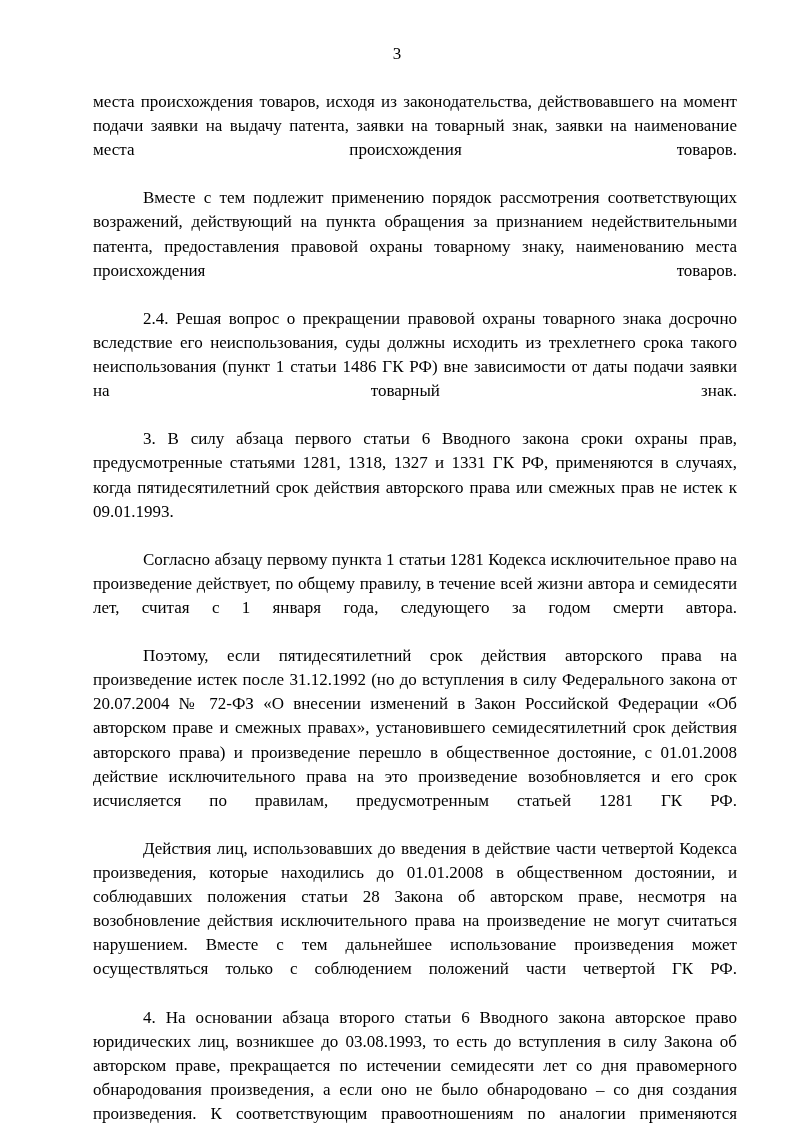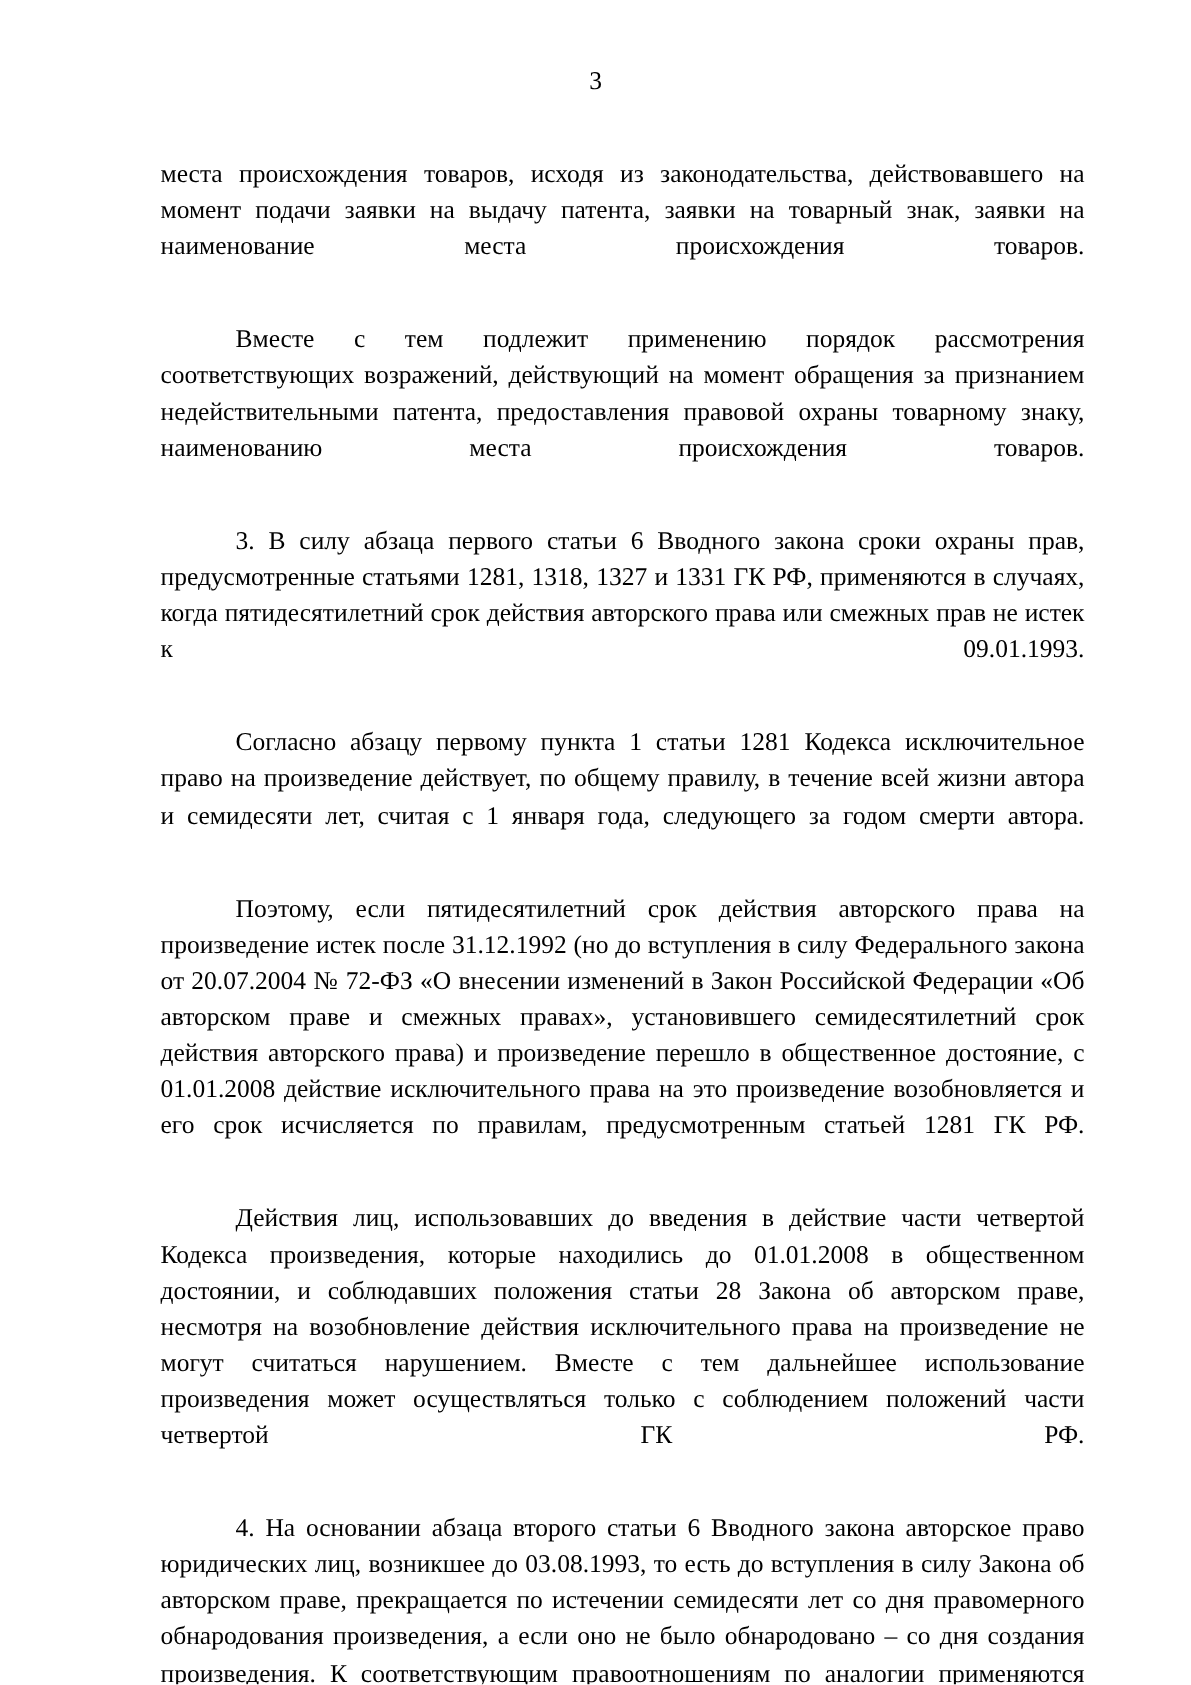--- a/index.html
+++ b/index.html
@@ -39,21 +39,21 @@
     font-size: 17px;
     line-height: 24.1px;
     text-align: justify;
     text-justify: inter-word;
     color: #000000;
     hyphens: none;
     word-spacing: 0.1px;
   }
 
   .para {
-    margin: 14px;
+    margin: 0;
     padding: 0;
     text-indent: 50px;
     text-align: justify;
   }
 
   .para.no-indent {
     text-indent: 0;
   }
 
   
@@ -65,21 +65,22 @@
 </style>
 </head>
 <body>
 
 <div class="page">
 
   <div class="page-number">3</div>
 
   <div class="body-text">
     <p class="para no-indent">места происхождения товаров, исходя из законодательства, действовавшего на момент подачи заявки на выдачу патента, заявки на товарный знак, заявки на наименование места происхождения товаров.</p>
-    <p class="para">Вместе с тем подлежит применению порядок рассмотрения соответствующих возражений, действующий на момент обращения за признанием недействительными патента, предоставления правовой охраны товарному знаку, наименованию места происхождения товаров.</p>
+    <p class="para">Вместе с тем подлежит применению порядок рассмотрения соответствующих возражений, действующий на пункта обращения за признанием недействительными патента, предоставления правовой охраны товарному знаку, наименованию места происхождения товаров.</p>
+    <p class="para">2.4. Решая вопрос о прекращении правовой охраны товарного знака досрочно вследствие его неиспользования, суды должны исходить из трехлетнего срока такого неиспользования (пункт 1 статьи 1486 ГК РФ) вне зависимости от даты подачи заявки на товарный знак.</p>
     <p class="para">3. В силу абзаца первого статьи 6 Вводного закона сроки охраны прав, предусмотренные статьями 1281, 1318, 1327 и 1331 ГК РФ, применяются в случаях, когда пятидесятилетний срок действия авторского права или смежных прав не истек к 09.01.1993.</p>
     <p class="para">Согласно абзацу первому пункта 1 статьи 1281 Кодекса исключительное право на произведение действует, по общему правилу, в течение всей жизни автора и семидесяти лет, считая с 1 января года, следующего за годом смерти автора.</p>
     <p class="para">Поэтому, если пятидесятилетний срок действия авторского права на произведение истек после 31.12.1992 (но до вступления в силу Федерального закона от 20.07.2004 № 72-ФЗ «О внесении изменений в Закон Российской Федерации «Об авторском праве и смежных правах», установившего семидесятилетний срок действия авторского права) и произведение перешло в общественное достояние, с 01.01.2008 действие исключительного права на это произведение возобновляется и его срок исчисляется по правилам, предусмотренным статьей 1281 ГК РФ.</p>
     <p class="para">Действия лиц, использовавших до введения в действие части четвертой Кодекса произведения, которые находились до 01.01.2008 в общественном достоянии, и соблюдавших положения статьи 28 Закона об авторском праве, несмотря на возобновление действия исключительного права на произведение не могут считаться нарушением. Вместе с тем дальнейшее использование произведения может осуществляться только с соблюдением положений части четвертой ГК РФ.</p>
     <p class="para">4. На основании абзаца второго статьи 6 Вводного закона авторское право юридических лиц, возникшее до 03.08.1993, то есть до вступления в силу Закона об авторском праве, прекращается по истечении семидесяти лет со дня правомерного обнародования произведения, а если оно не было обнародовано – со дня создания произведения. К соответствующим правоотношениям по аналогии применяются правила части четвертой ГК РФ. Для целей их применения такие юридические лица считаются авторами произведений.</p>
 
   </div>
 
 </div>
 

